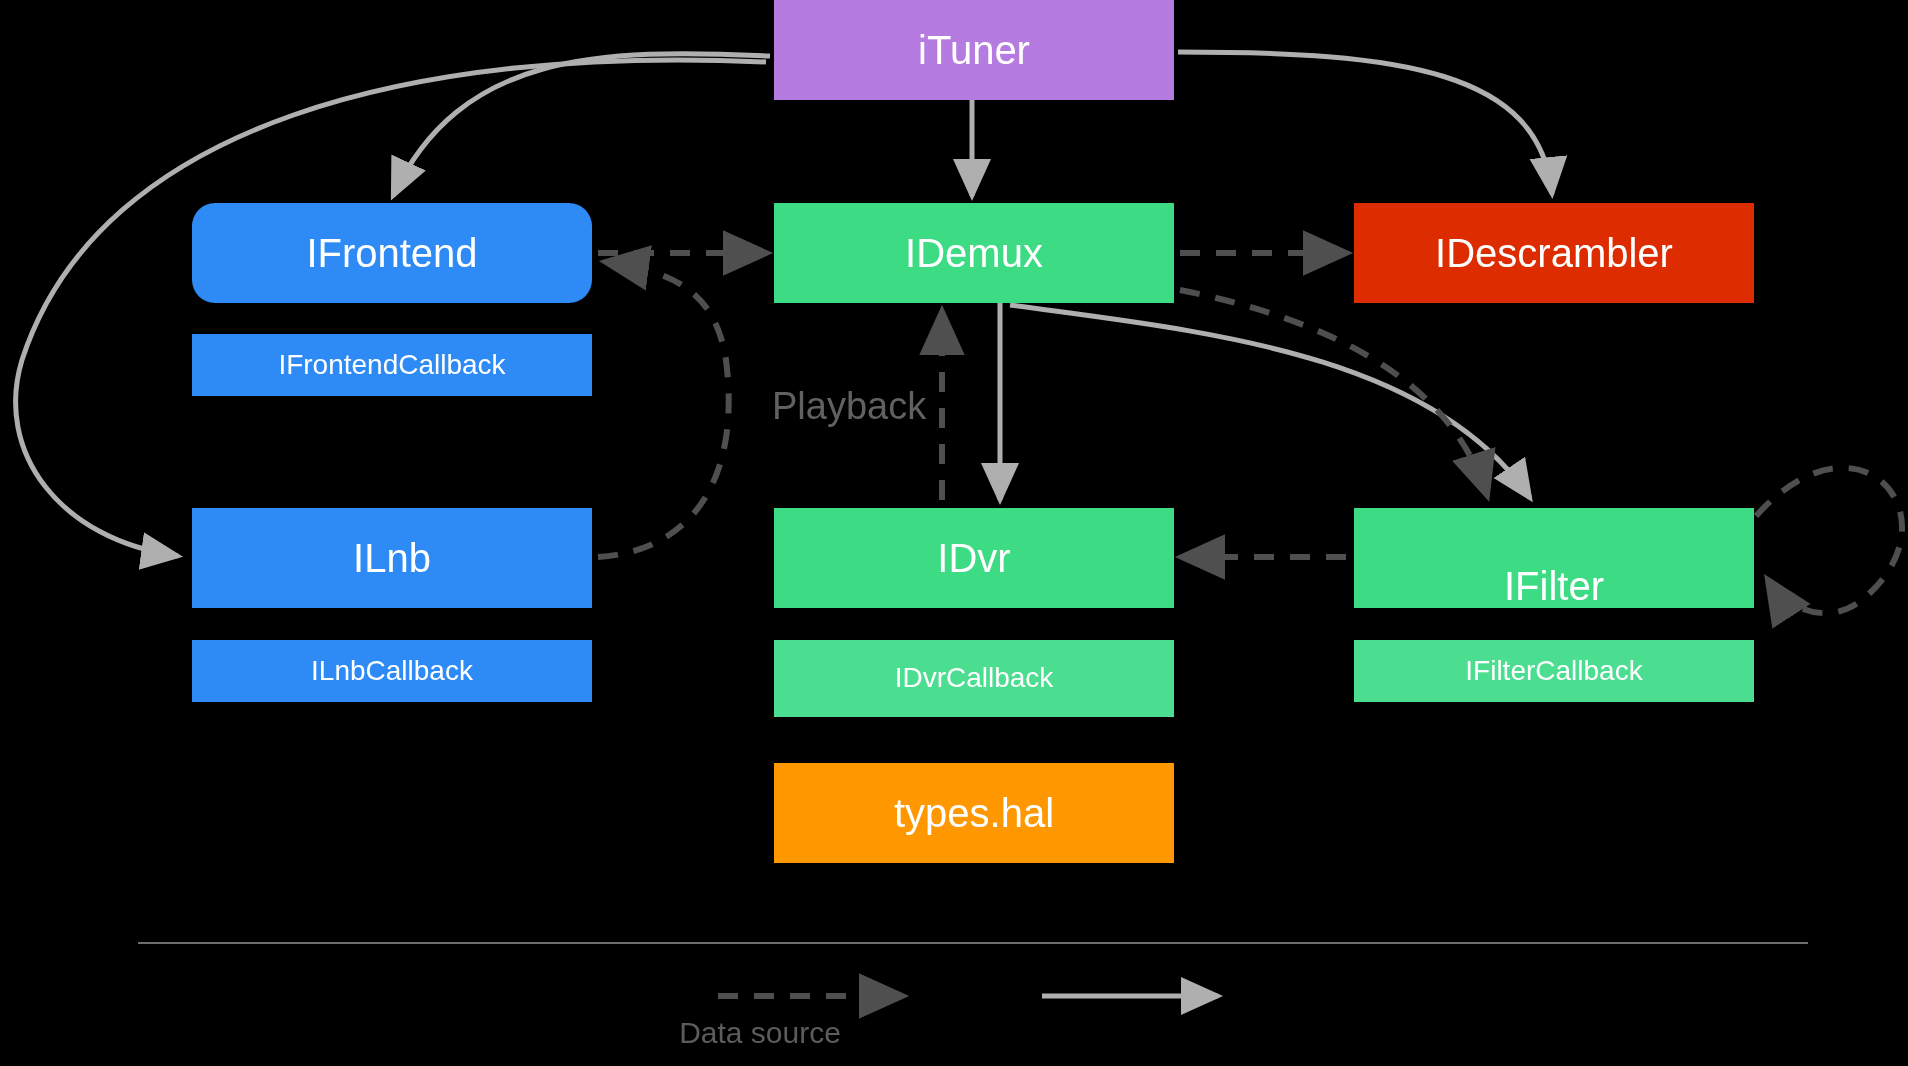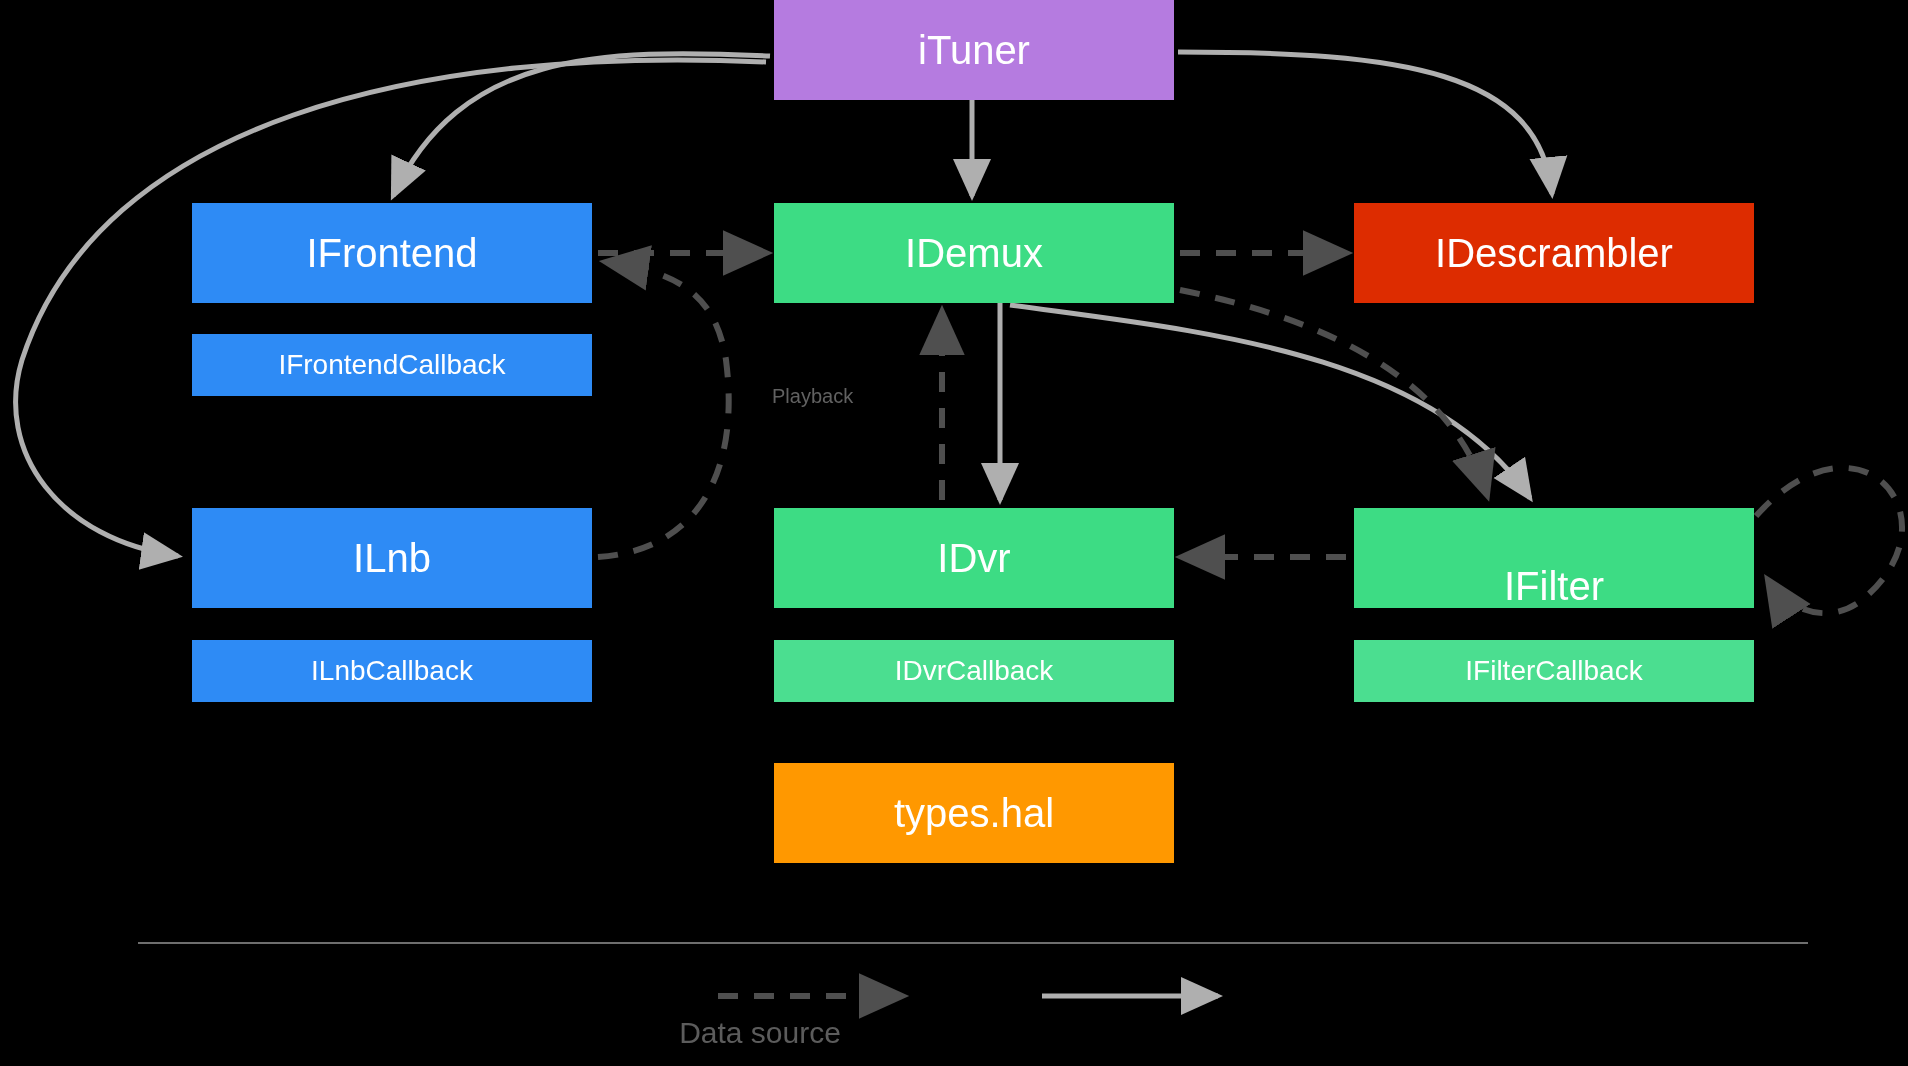--- a/index.html
+++ b/index.html
@@ -41,21 +41,21 @@
     font-size: 40px;
     font-weight: 400;
   }
   .node.cb {
     font-size: 28px;
     font-weight: 400;
   }
   .edge-label {
     position: absolute;
     color: #616161;
-    font-size: 20px;
+    font-size: 38px;
     white-space: nowrap;
   }
   .legend-label {
     position: absolute;
     color: #5c5c5c;
     font-size: 30px;
     white-space: nowrap;
     text-align: center;
   }
 </style>
@@ -114,39 +114,39 @@
 
     <line x1="138" y1="943" x2="1808" y2="943" stroke="#6E6E6E" stroke-width="2"></line>
     <path d="M 718,996 L 902,996" fill="none" stroke="#4F4F4F" stroke-width="6" stroke-dasharray="20 16" marker-end="url(#arrow-legend-dashed)"></path>
     <path d="M 1042,996 L 1218,996" fill="none" stroke="#AFAFAF" stroke-width="5" marker-end="url(#arrow-legend-solid)"></path>
   </svg>
 
   <div id="nodes">
       <div class="node main" style="left: 774px; top: 0px; width: 400px; height: 100px; background: rgb(181, 123, 224); color: rgb(255, 255, 255);">
         <span>iTuner</span>
       </div>
-      <div class="node main" style="left: 192px; top: 203px; width: 400px; height: 100px; background: rgb(46, 139, 245); color: rgb(255, 255, 255);">
+      <div class="node main" style="left: 192px; top: 203px; width: 400px; height: 100px; background: rgb(46, 139, 245); color: rgb(255, 255, 255); border-radius: 23px;">
         <span>IFrontend</span>
       </div>
       <div class="node cb" style="left: 192px; top: 334px; width: 400px; height: 62px; background: rgb(46, 139, 245); color: rgb(255, 255, 255);">
         <span>IFrontendCallback</span>
       </div>
       <div class="node main" style="left: 192px; top: 508px; width: 400px; height: 100px; background: rgb(46, 139, 245); color: rgb(255, 255, 255);">
         <span>ILnb</span>
       </div>
       <div class="node cb" style="left: 192px; top: 640px; width: 400px; height: 62px; background: rgb(46, 139, 245); color: rgb(255, 255, 255);">
         <span>ILnbCallback</span>
       </div>
       <div class="node main" style="left: 774px; top: 203px; width: 400px; height: 100px; background: rgb(61, 220, 132); color: rgb(255, 255, 255);">
         <span>IDemux</span>
       </div>
       <div class="node main" style="left: 774px; top: 508px; width: 400px; height: 100px; background: rgb(61, 220, 132); color: rgb(255, 255, 255); text-align: right;">
         <span>IDvr</span>
       </div>
-      <div class="node cb" style="left: 774px; top: 640px; width: 400px; height: 62px; background: rgb(75, 222, 144); color: rgb(255, 255, 255);">
+      <div class="node cb" style="left: 774px; top: 640px; width: 400px; height: 77px; background: rgb(75, 222, 144); color: rgb(255, 255, 255);">
         <span>IDvrCallback</span>
       </div>
       <div class="node main" style="left: 774px; top: 763px; width: 400px; height: 100px; background: rgb(255, 152, 0); color: rgb(255, 255, 255);">
         <span>types.hal</span>
       </div>
       <div class="node main" style="left: 1354px; top: 203px; width: 400px; height: 100px; background: rgb(221, 44, 0); color: rgb(255, 255, 255);">
         <span>IDescrambler</span>
       </div>
       <div class="node main" style="left: 1354px; top: 508px; width: 400px; height: 100px; background: rgb(61, 220, 132); color: rgb(255, 255, 255); align-items: flex-end;">
         <span>IFilter</span>

